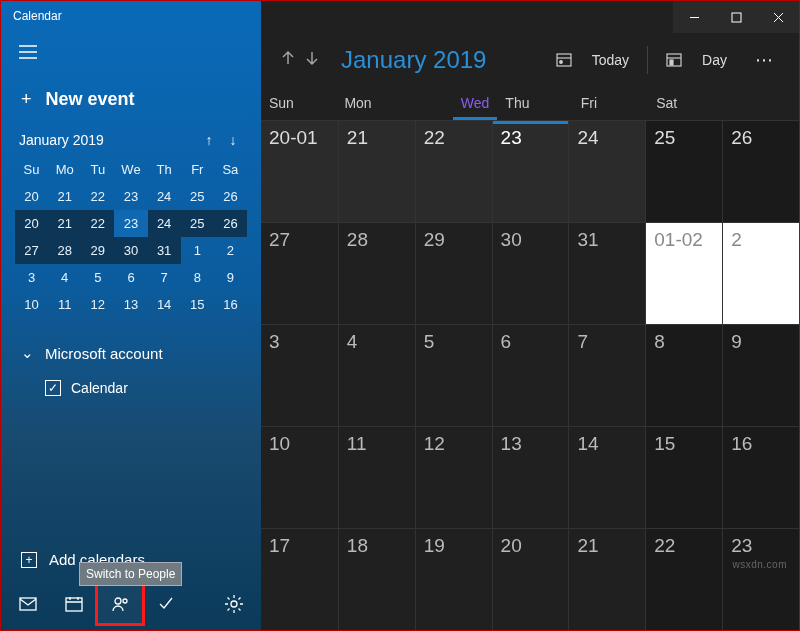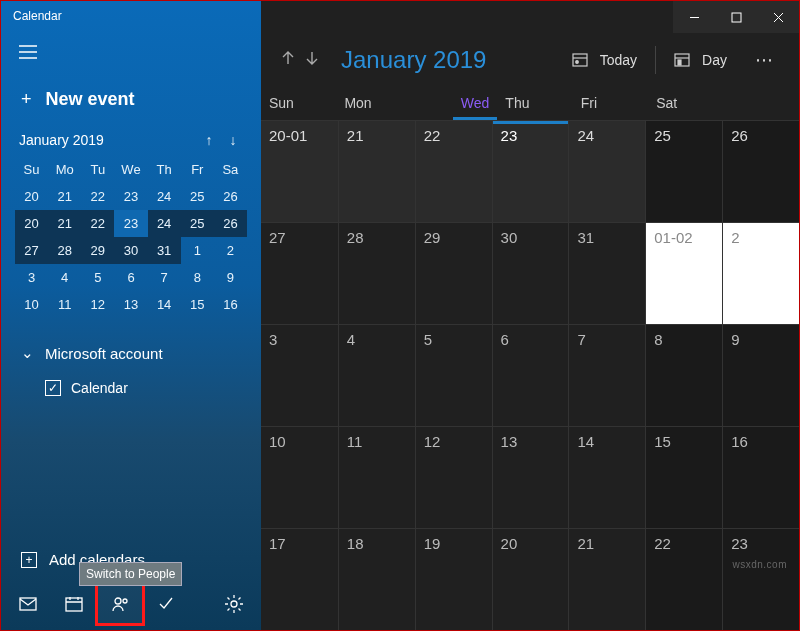--- a/index.html
+++ b/index.html
@@ -38,29 +38,29 @@
   .bottombar .bicon svg { width: 20px; height: 20px; stroke: #fff; stroke-width: 1.3; fill: none; }
   .bottombar .bicon.people { outline: 3px solid #ff1a1a; outline-offset: -1px; background: rgba(255,255,255,0.04); }
   .bottombar .spacer { flex: 1; }
   
   .main { flex: 1; display: flex; flex-direction: column; background: #202020; color: #ddd; padding-top: 32px; }
   .main-head { display: flex; align-items: center; height: 54px; padding: 0 10px; border-bottom: 0; }
   .main-head .nav { display: flex; gap: 6px; padding: 0 8px; }
   .main-head .nav span svg { width: 18px; height: 18px; stroke: #aaa; stroke-width: 1.4; fill: none; }
   .main-head .month { color: #2a8fd9; font-size: 24px; font-weight: 400; padding-left: 12px; }
   .main-head .spacer { flex: 1; }
-  .main-head .todaybtn, .main-head .daybtn { display: flex; align-items: center; gap: 12px; color: #ddd; font-size: 14px; padding: 0 14px; height: 34px; }
+  .main-head .todaybtn, .main-head .daybtn { display: flex; align-items: center; gap: 20px; color: #ddd; font-size: 14px; padding: 0 14px; height: 34px; }
   .vdiv { width: 1px; height: 28px; background: #444; margin: 0 4px; }
   .main-head .more { padding: 0 14px; color: #ddd; font-size: 18px; letter-spacing: 2px; }
   .main-head svg.small { width: 16px; height: 16px; stroke: #ccc; stroke-width: 1.2; fill: none; }
   .dayrow { display: grid; grid-template-columns: repeat(7, 1fr); padding: 0; }
   .dayrow .dn { font-size: 14px; color: #ccc; padding: 8px 8px 6px 8px; }
   .dayrow .dn.today { border-bottom: 3px solid #1d7fc7; color: #8b5cf6; margin-left: 41px; }
   .grid { flex: 1; display: grid; grid-template-columns: repeat(7, 1fr); grid-template-rows: repeat(5, 1fr); }
-  .grid .cell { border-top: 1px solid #333; border-left: 1px solid #333; padding: 6px 8px; font-size: 15px; color: #bbb; position: relative; background: #202020; }
+  .grid .cell { border-top: 1px solid #333; border-left: 1px solid #333; padding: 6px 8px; font-size: 19px; color: #bbb; position: relative; background: #202020; }
   .grid .cell:nth-child(7n+1) { border-left: none; }
   .grid .cell.first { background: #2b2b2b; color: #ddd; }
   .grid .cell.fri, .grid .cell.sat { background: #1a1a1a; }
   .grid .cell.out { background: #ffffff; color: #888; }
   .grid .cell.today { color: #fff; }
   .grid .cell.today::after { content: ""; position: absolute; top: 0; left: 0; right: 0; height: 3px; background: #1d7fc7; }
   .watermark { position:absolute; right:12px; bottom:60px; color:#666; font-size:10px; letter-spacing:.5px; z-index:4; }
 </style>
 </head>
 <body>

